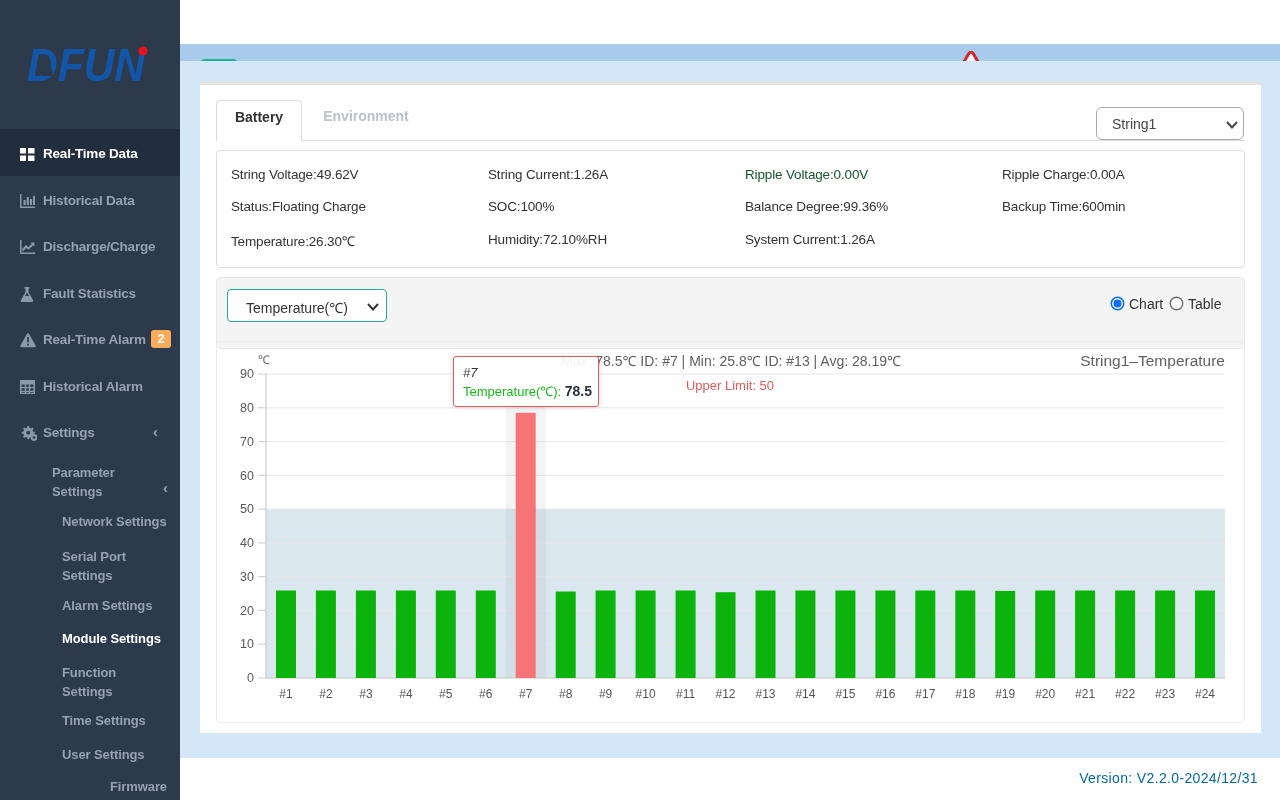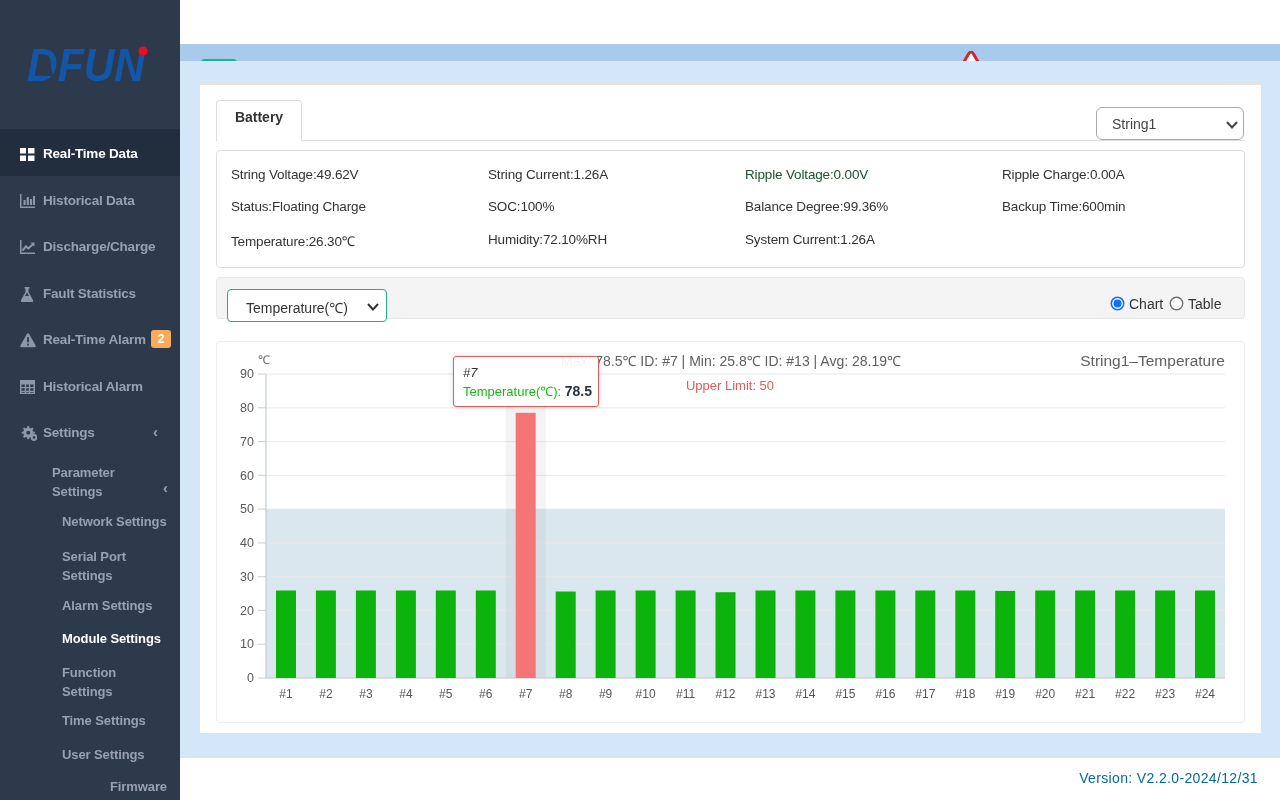--- a/index.html
+++ b/index.html
@@ -93,20 +93,21 @@
   </svg>
   <div class="abs" style="left:1000px;top:23px;font-size:13.5px;font-weight:700;color:#a3a3a3;">Log out</div>
 </div>
 
 <div class="abs" style="left:180px;top:61px;width:1100px;height:697px;background:#d4e7f9;"></div>
 
 <div class="abs" style="left:200px;top:81px;width:1061px;height:652px;background:#fff;border-top:4px solid #e2e2e2;">
 
   <div class="abs" style="left:16px;top:55px;width:1029px;height:1px;background:#ddd;"></div>
   <div class="abs" style="left:16px;top:15px;width:86px;height:41px;background:#fff;border:1px solid #ddd;border-bottom:none;border-radius:4px 4px 0 0;text-align:center;line-height:33px;font-size:14px;font-weight:700;color:#333;">Battery</div>
+  <div class="abs" style="left:102px;top:15px;width:128px;height:40px;text-align:center;line-height:33px;font-size:14px;font-weight:700;color:#b9c2cd;">Environment</div>
 
   <div class="abs" style="left:896px;top:22px;width:148px;height:33px;background:#fff;border:1px solid #a9a9a9;border-radius:6px;">
     <div class="abs" style="left:15px;top:8px;font-size:14px;color:#444;">String1</div>
     <svg width="12" height="8" viewBox="0 0 12 8" style="position:absolute;right:5px;top:13px;">
           <path d="M1 1 L6 6.5 L11 1" stroke="#444" stroke-width="2" fill="none"></path>
         </svg>
   </div>
 
   <div class="abs" style="left:16px;top:65px;width:1029px;height:118px;border:1px solid #ddd;border-radius:4px;">
     <div style="position:absolute;left:14px;top:15.5px;font-size:13.5px;color:#333;white-space:nowrap;letter-spacing:-0.15px;">String Voltage:49.62V</div>
@@ -115,21 +116,21 @@
 <div style="position:absolute;left:785px;top:15.5px;font-size:13.5px;color:#333;white-space:nowrap;letter-spacing:-0.15px;">Ripple Charge:0.00A</div>
 <div style="position:absolute;left:14px;top:48.3px;font-size:13.5px;color:#333;white-space:nowrap;letter-spacing:-0.15px;">Status:Floating Charge</div>
 <div style="position:absolute;left:271px;top:48.3px;font-size:13.5px;color:#333;white-space:nowrap;letter-spacing:-0.15px;">SOC:100%</div>
 <div style="position:absolute;left:528px;top:48.3px;font-size:13.5px;color:#333;white-space:nowrap;letter-spacing:-0.15px;">Balance Degree:99.36%</div>
 <div style="position:absolute;left:785px;top:48.3px;font-size:13.5px;color:#333;white-space:nowrap;letter-spacing:-0.15px;">Backup Time:600min</div>
 <div style="position:absolute;left:14px;top:81.1px;font-size:13.5px;color:#333;white-space:nowrap;letter-spacing:-0.15px;">Temperature:26.30℃</div>
 <div style="position:absolute;left:271px;top:81.1px;font-size:13.5px;color:#333;white-space:nowrap;letter-spacing:-0.15px;">Humidity:72.10%RH</div>
 <div style="position:absolute;left:528px;top:81.1px;font-size:13.5px;color:#333;white-space:nowrap;letter-spacing:-0.15px;">System Current:1.26A</div>
   </div>
 
-  <div class="abs" style="left:16px;top:192px;width:1029px;height:42px;background:#f4f4f4;border:1px solid #e8e8e8;border-radius:4px;">
+  <div class="abs" style="left:16px;top:192px;width:1029px;height:72px;background:#f4f4f4;border:1px solid #e8e8e8;border-radius:4px;">
     <div class="abs" style="left:10px;top:11px;width:160px;height:33px;background:#fff;border:1px solid #26ab8e;border-radius:4px;">
       <div class="abs" style="left:18px;top:8px;font-size:14px;color:#333;">Temperature(℃)</div>
       <svg width="12" height="8" viewBox="0 0 12 8" style="position:absolute;right:7px;top:13px;">
             <path d="M1 1 L6 6.5 L11 1" stroke="#333" stroke-width="2" fill="none"></path>
           </svg>
     </div>
     <svg width="15" height="15" viewBox="0 0 15 15" style="position:absolute;left:893px;top:18px;">
           <circle cx="7.5" cy="7.5" r="6.2" fill="#fff" stroke="#0e6ffd" stroke-width="1.6"></circle>
           <circle cx="7.5" cy="7.5" r="4" fill="#0e6ffd"></circle>
         </svg>

